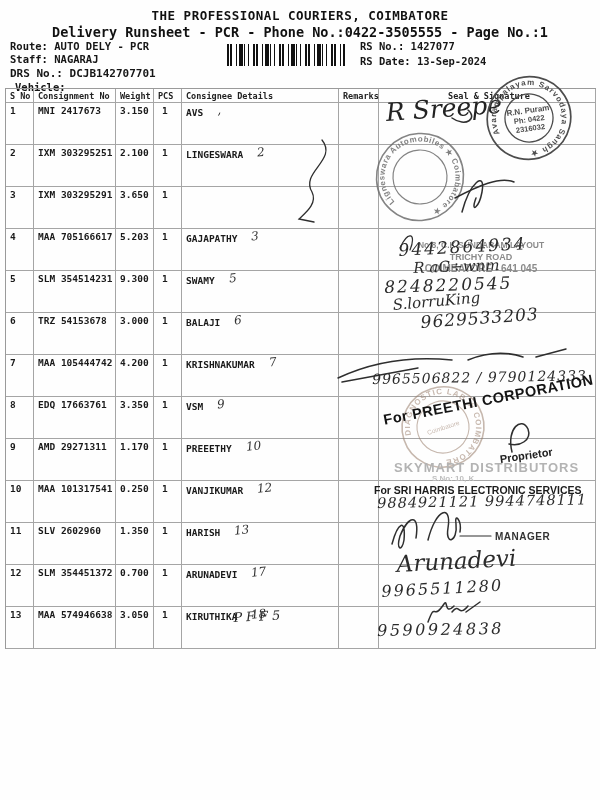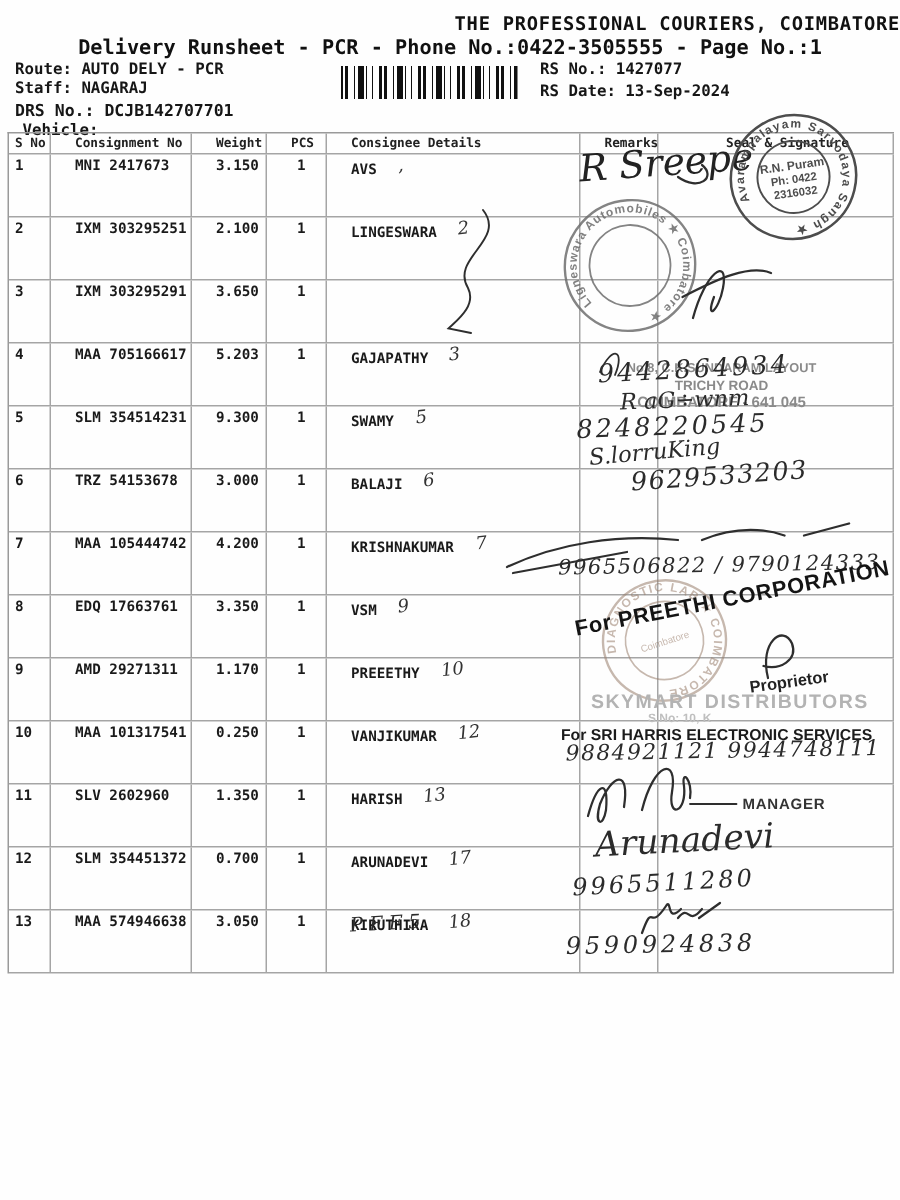--- a/index.html
+++ b/index.html
@@ -1,40 +1,40 @@
 <!DOCTYPE html>
 <html><head>
 <meta charset="utf-8">
 <style>
   html,body{margin:0;padding:0;}
   body{width:600px;height:800px;background:#ffffff;overflow:hidden;
        font-family:"DejaVu Sans Mono", monospace;-webkit-font-smoothing:antialiased;}
   .page{position:relative;width:600px;height:800px;background:#fefefe;color:#1c1c1c;}
 
   
-  .doc-title{position:absolute;top:8px;left:0;width:600px;text-align:right;
+  .doc-title{position:absolute;top:8px;left:0;width:600px;text-align:center;
              font-weight:bold;font-size:12.5px;letter-spacing:.5px;color:#111;}
   .doc-subtitle{position:absolute;top:24px;left:0;width:600px;text-align:center;
              font-weight:bold;font-size:13.5px;color:#111;}
   .meta{position:absolute;font-weight:bold;font-size:10.5px;color:#161616;white-space:pre;}
   .m-route{top:40px;left:10px;}
   .m-staff{top:53px;left:10px;}
   .m-drs{top:67px;left:10px;font-size:11px;}
   .m-vehicle{top:81px;left:15px;}
   .m-rsno{top:40px;left:360px;}
   .m-rsdate{top:55px;left:360px;text-align:center;}
   .barcode{position:absolute;top:44px;left:227px;width:118px;height:22px;
      background:repeating-linear-gradient(90deg,
        #111 0 2px,#fff 2px 3px,#111 3px 5px,#fff 5px 9px,#111 9px 10px,#fff 10px 12px,
        #111 12px 16px,#fff 16px 17px,#111 17px 18px,#fff 18px 21px,#111 21px 22px,#fff 22px 26px);}
 
   
   .grid{position:absolute;left:5px;top:88px;width:590px;border-top:1px solid #9a9a9a;border-left:1px solid #9a9a9a;}
   .trow{display:grid;grid-template-columns:28px 82px 38px 28px 157px 40px auto;
-        border-bottom:1px solid #a5a5a5;gap:12px;}
+        border-bottom:1px solid #a5a5a5;}
   .trow>div{border-right:1px solid #a5a5a5;padding:2px 0 0 4px;font-weight:bold;
         font-size:9.5px;color:#1a1a1a;overflow:visible;white-space:nowrap;}
   .thead>div{font-size:8.5px;color:#222;padding-top:2px;height:11px;}
   .tbody .trow{height:41px;}
   .c-seal{padding-left:10px;}
   .seq{display:inline-block;font-family:"DejaVu Serif",serif;font-style:italic;font-weight:normal;
        font-size:12px;color:#333;margin-left:14px;transform:rotate(-6deg);position:relative;top:-2px;}
 
   
   .hw{position:absolute;font-family:"DejaVu Serif",serif;font-style:italic;color:#2b2b2b;

